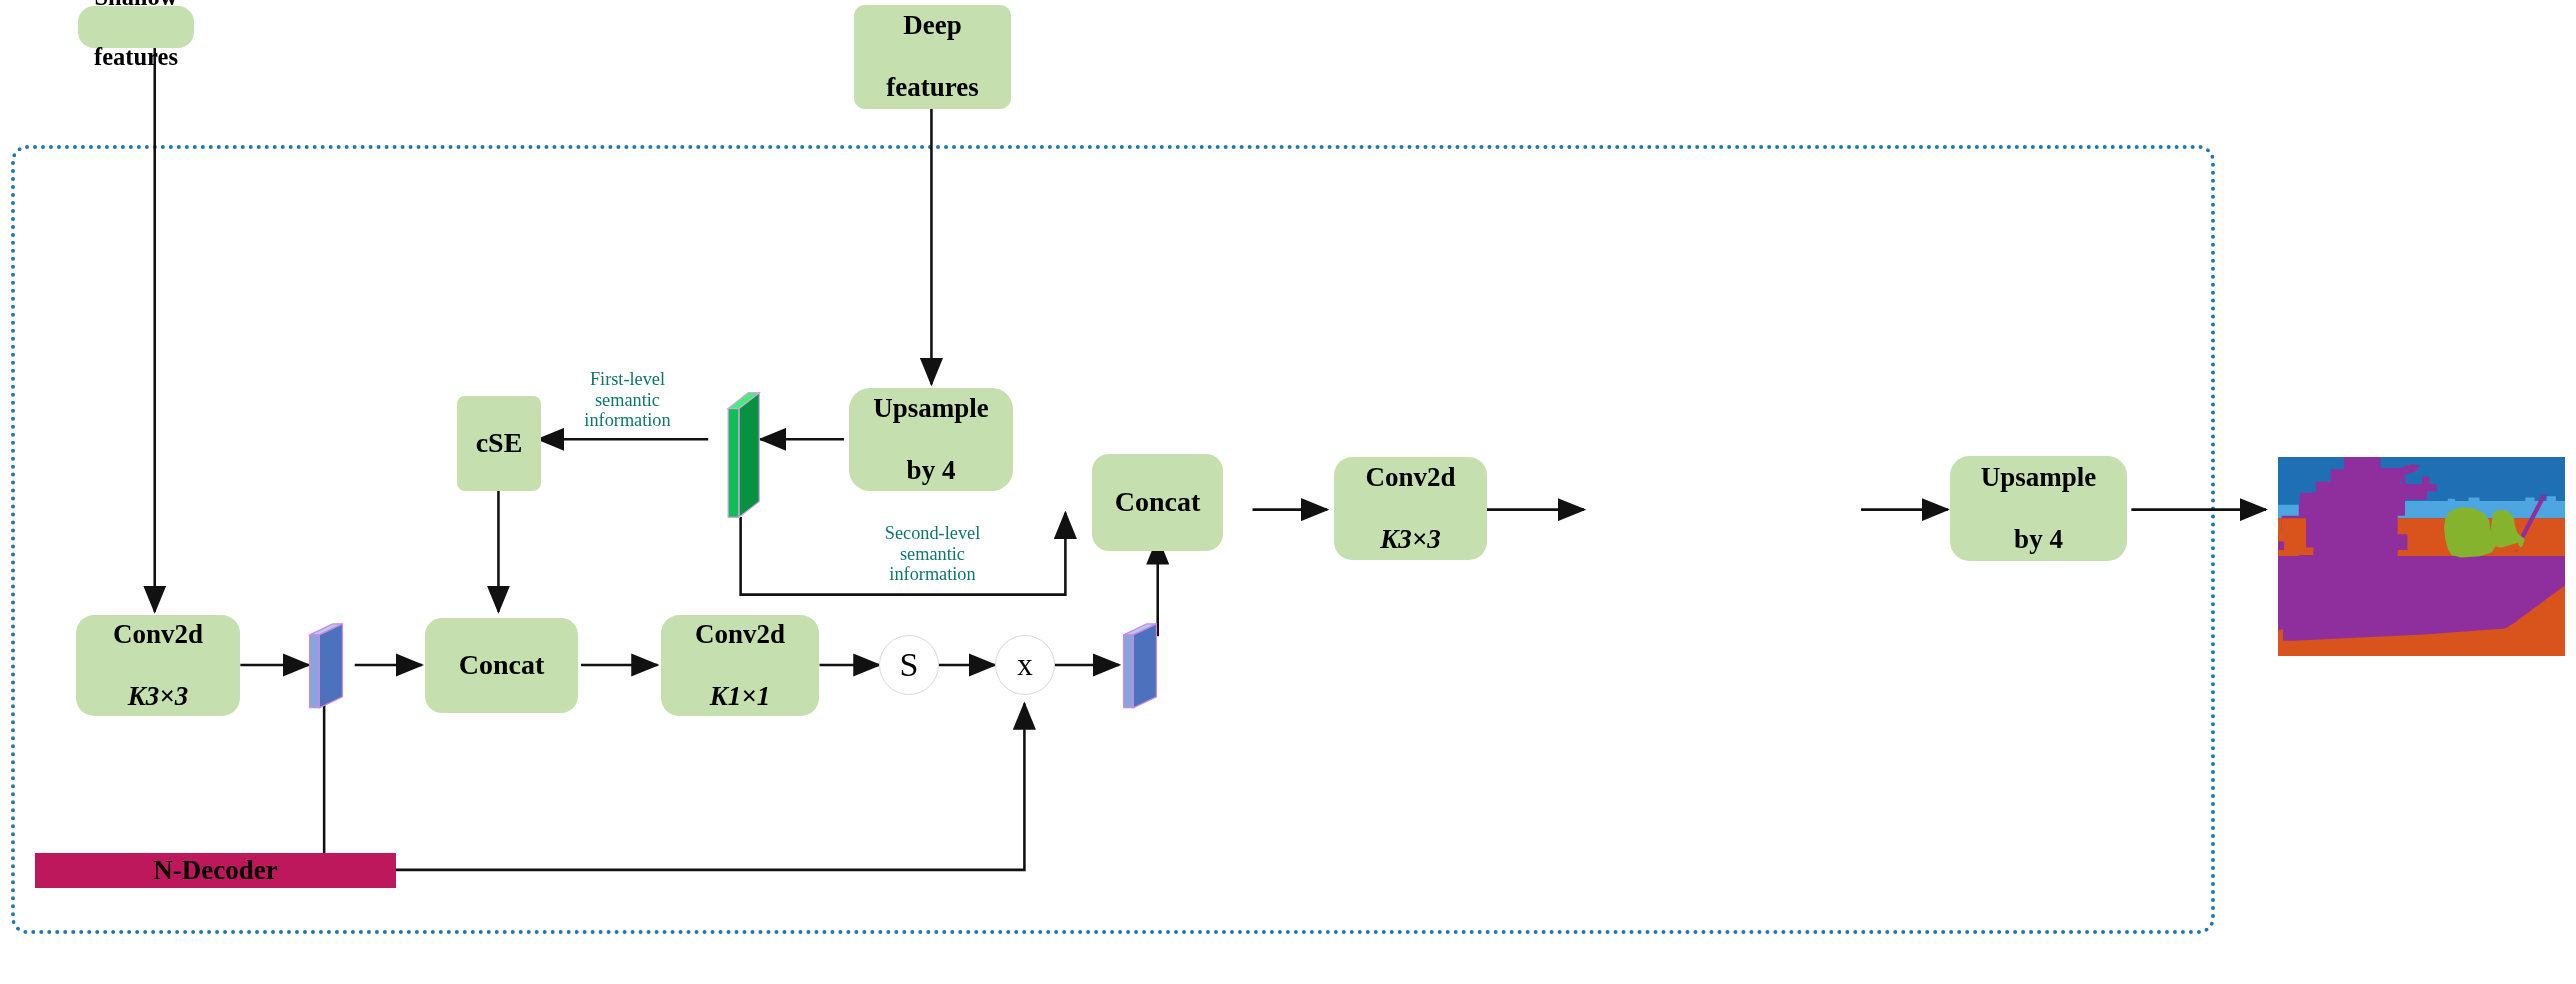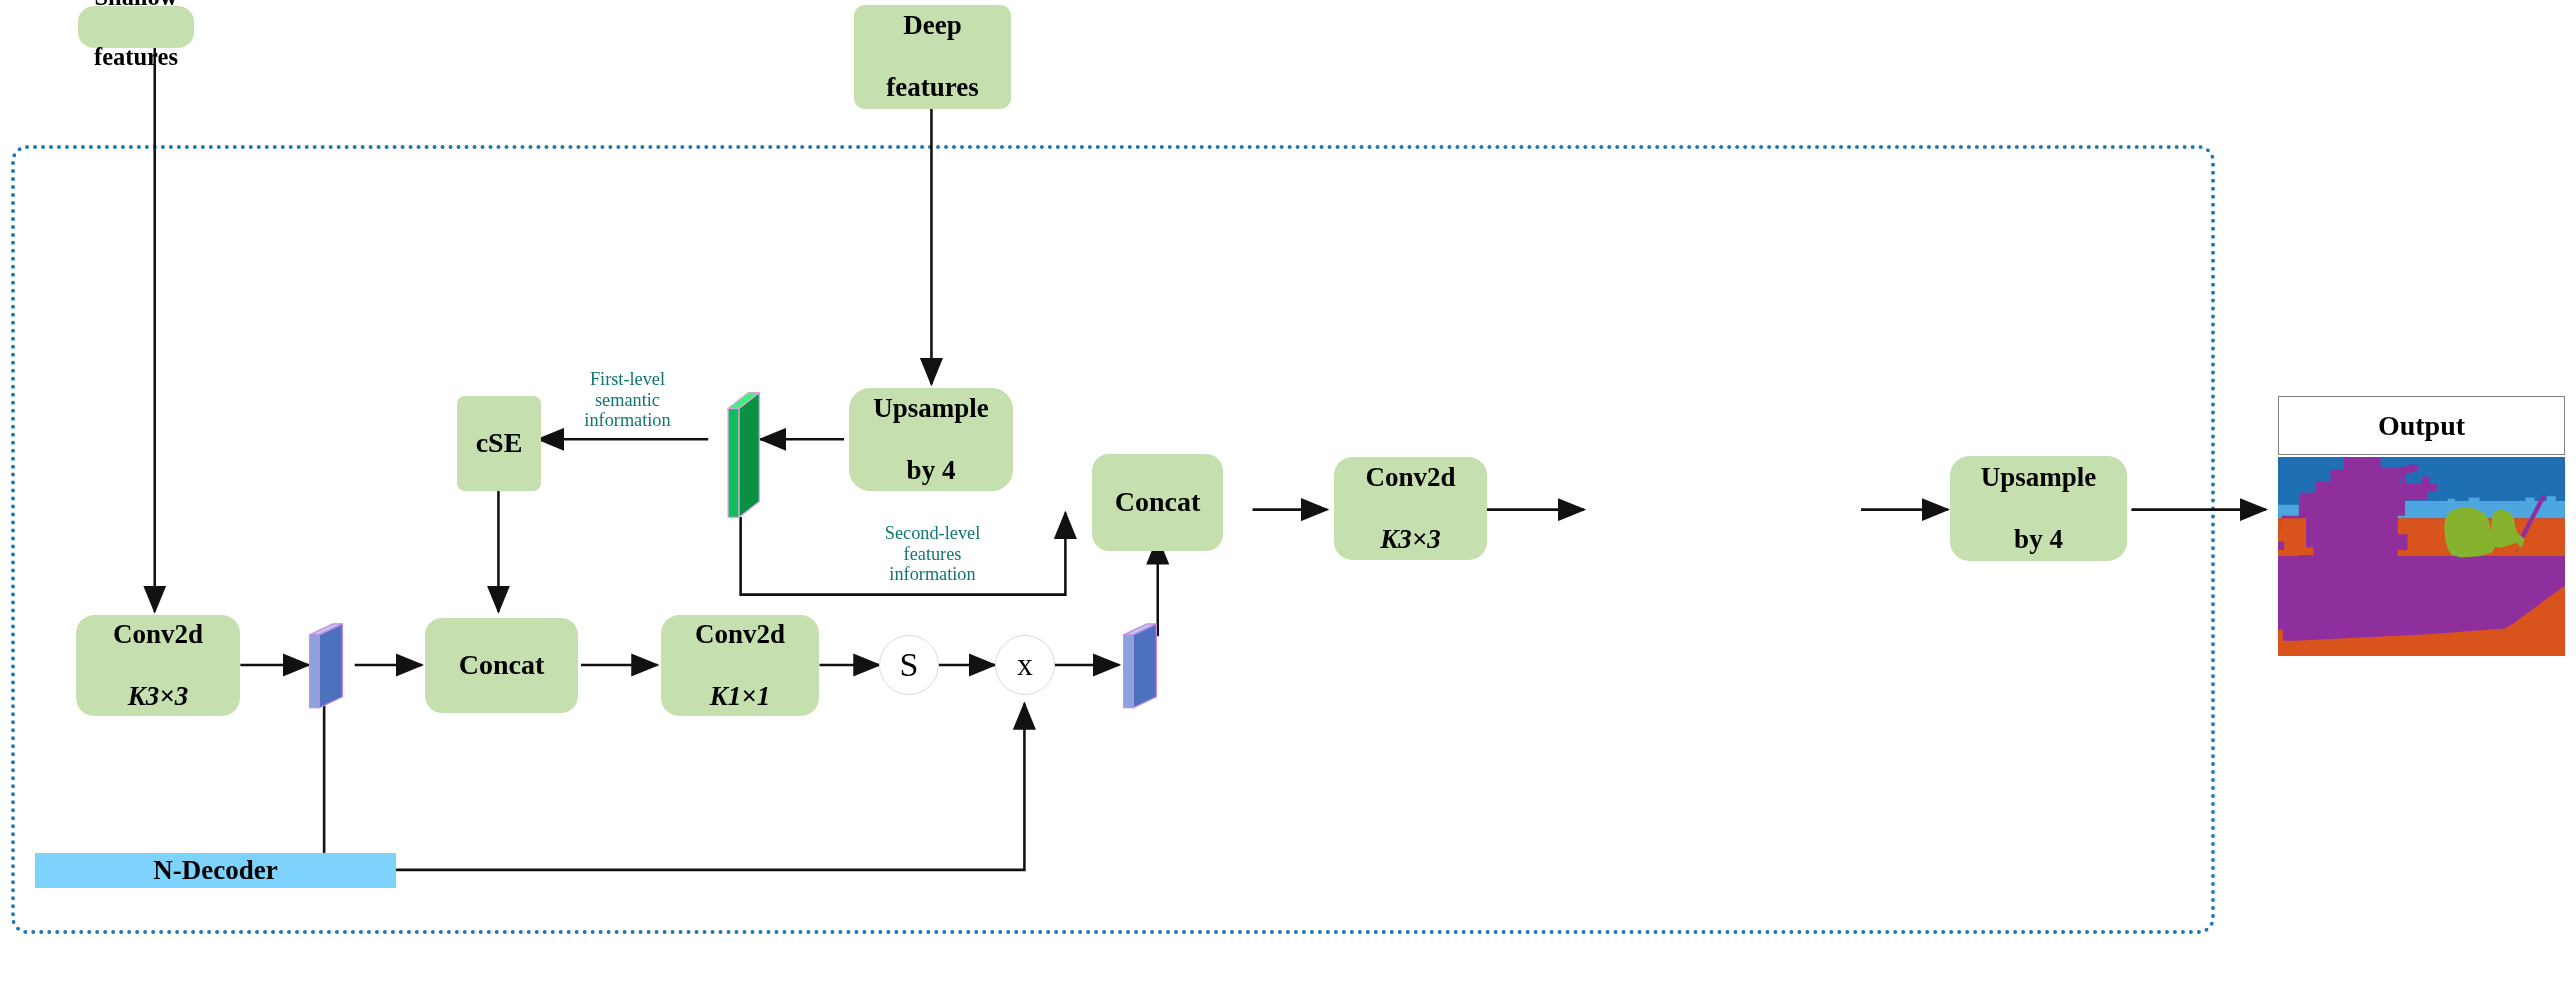--- a/index.html
+++ b/index.html
@@ -53,21 +53,21 @@
     font-weight:normal;
     color:#0f766e;
     text-align:center;
     line-height:1.12;
     white-space:pre-line;
   }
 
   
   .ndec{
     position:absolute;
-    background:#7dd3fc;
+    background:#be185d;
     display:flex;align-items:center;justify-content:center;
     font-weight:bold;color:#000;
     box-sizing:border-box;
   }
 
   
   .slab{position:absolute;}
   .slab svg{display:block;}
 
   
@@ -220,33 +220,30 @@
   </div>
 
   <div class="lbl" style="left:554px;top:349px;width:147px;font-size:18.3px;">
     <span>First-level
 semantic
 information</span>
   </div>
 
   <div class="lbl" style="left:844px;top:503px;width:177px;font-size:18.3px;">
     <span>Second-level
-features
+semantic
 information</span>
   </div>
 
   <div class="ndec" style="left:35px;top:853px;width:361px;height:35px;font-size:27px;">
     <span>N-Decoder</span>
   </div>
 
   <div class="out-wrap" style="left:2278px;top:396px;width:287px;height:269px;">
 
-    <div class="out-title" style="left:0;top:0;width:287px;height:59px;font-size:28px;">
-      <span>Output</span>
-    </div>
 
     <div class="out-img" style="left:0;top:61px;width:287px;height:199px;">
       <svg viewBox="0 0 470 325" width="287" height="199" preserveAspectRatio="none">
 
         <rect x="0" y="0" width="470" height="100" fill="#1f6fb4"></rect>
 
         <path d="M0,78 L0,100 L470,100 L470,72
                  L455,72 L455,64 L440,64 L440,72
                  L420,72 L420,66 L405,66 L405,72
                  L330,72 L330,66 L312,66 L312,72

